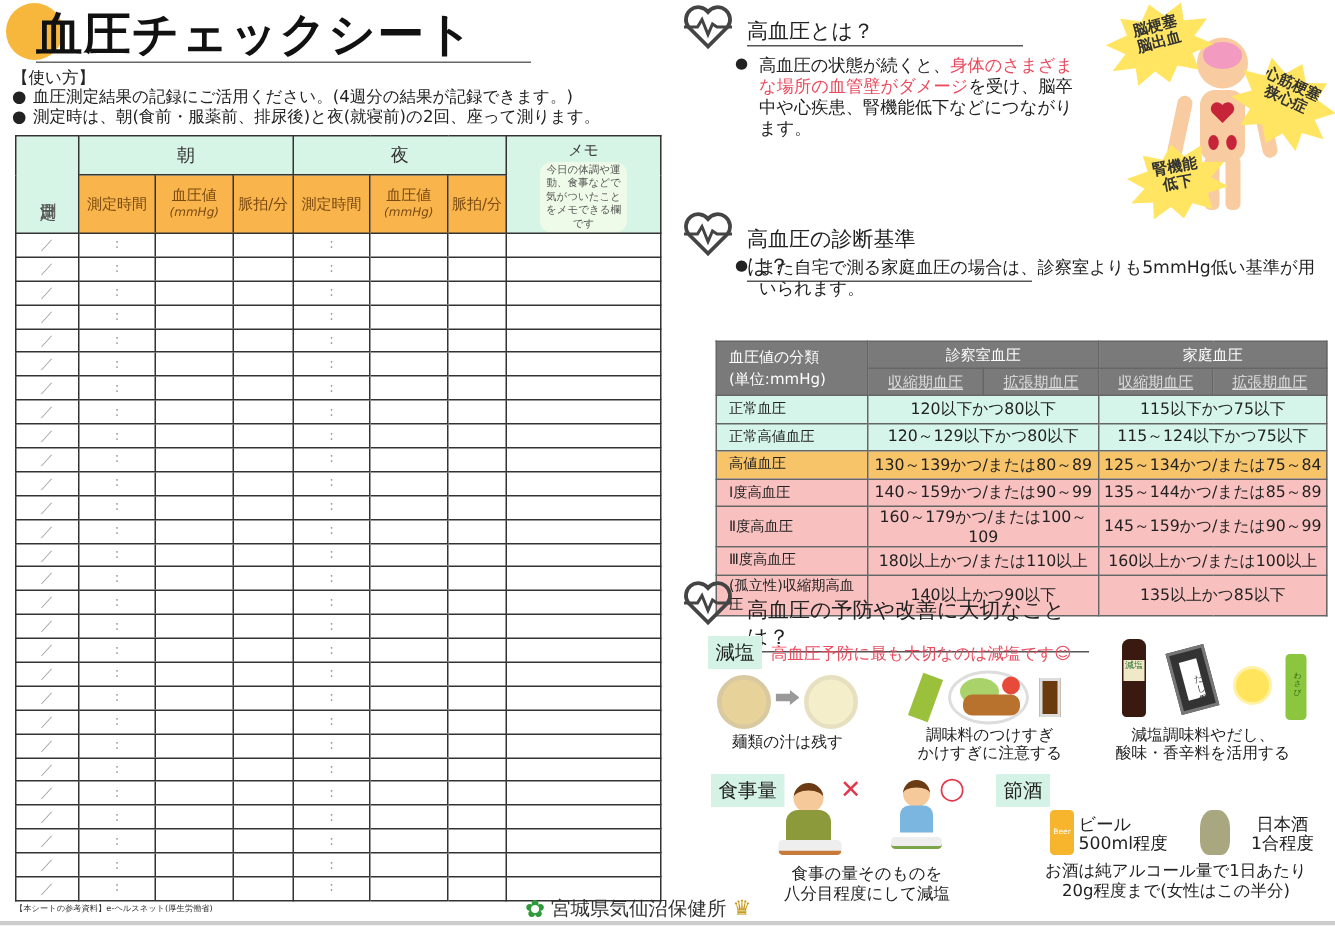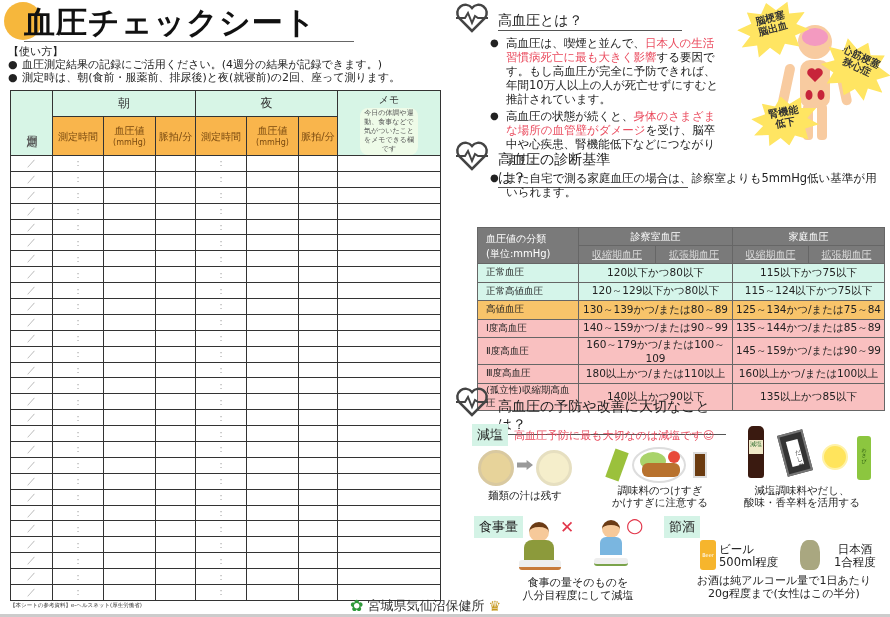--- a/index.html
+++ b/index.html
@@ -9,21 +9,21 @@
   .title-circle { left: 4px; top: 2px; width: 38px; height: 38px; border-radius: 50%; background: #f6b73c; }
   .title { left: 24px; top: 2px; font-size: 31px; font-weight: bold; letter-spacing: 1px; color: #111; font-family: "DejaVu Sans", sans-serif; }
   .title-line { left: 24px; top: 41px; width: 330px; height: 1px; background: #666; }
   .usage { left: 8px; top: 45px; font-size: 11px; line-height: 13px; }
   .usage .bul { display: inline-block; width: 14px; }
   
   table.rec { position: absolute; left: 10px; top: 90px; width: 430px; border-collapse: collapse; table-layout: fixed; }
   table.rec td, table.rec th { border: 1px solid #333; font-weight: normal; text-align: center; padding: 0; }
   table.rec .h1 th { height: 20px; background: #d7f5e6; font-size: 12px; color: #333; }
   table.rec .h2 th { height: 30px; background: #f9b54c; font-size: 10px; line-height: 11px; color: #7a4a10; }
-  table.rec .h2 th small { font-size: 8px; }
+  table.rec .h2 th small { font-size: 8px; font-style: italic; }
   table.rec th.date { background: #d7f5e6; font-size: 11px; line-height: 11px; color: #555; }
   table.rec th.memo { background: #d7f5e6; vertical-align: top; font-size: 10px; color: #333; padding-top: 2px; }
   table.rec th.memo .sub { font-size: 7px; line-height: 9px; color: #555; margin: 1px 22px 0; background: #eefbe8; border-radius: 8px; padding: 1px 2px; }
   table.rec td { height: 15.9px; font-size: 9px; color: #999; }
   table.rec .dash { border-right: 1px dashed #444; }
   .foot-note { left: 10px; top: 602px; font-size: 5.5px; color: #333; }
   .office { left: 350px; top: 596px; font-size: 13px; color: #333; display: flex; align-items: center; gap: 4px; }
   .office .logo { color: #2f9a3a; font-size: 16px; }
   .office .mascot { font-size: 14px; color: #c79a20; }
   .bottom-rule { left: 0; top: 614px; width: 890px; height: 3px; background: #ccc; }
@@ -381,21 +381,20 @@
   <span>宮城県気仙沼保健所</span>
   <span class="mascot">♛</span>
 </div>
 
 <svg class="abs sec-icon" style="left:455px;top:2px" viewBox="0 0 34 32">
   <path d="M17 29 L4 16 A7 7 0 0 1 17 6 A7 7 0 0 1 30 16 Z" fill="none" stroke="#444" stroke-width="2.5"></path>
   <polyline points="1,16 10,16 13,11 17,21 20,14 23,16 33,16" fill="none" stroke="#444" stroke-width="2"></polyline>
 </svg>
 <div class="abs sec-title" style="left:498px;top:12px;width:184px">高血圧とは？</div>
 <ul class="abs bullets" style="left:490px;top:36px;width:232px">
-  <li><span>高血圧は、喫煙と並んで、</span><span class="red">日本人の生活習慣病死亡に最も大きく影響</span><span>する要因です。もし高血圧が完全に予防できれば、年間10万人以上の人が死亡せずにすむと推計されています。</span></li>
   <li><span>高血圧の状態が続くと、</span><span class="red">身体のさまざまな場所の血管壁がダメージ</span><span>を受け、脳卒中や心疾患、腎機能低下などにつながります。</span></li>
 </ul>
 
 <svg class="abs illus-body" viewBox="0 0 90 120">
   <circle cx="45" cy="22" r="17" fill="#f8cba0"></circle>
   <ellipse cx="45" cy="17" rx="13" ry="9" fill="#f39ac0"></ellipse>
   <rect x="30" y="40" width="30" height="48" rx="10" fill="#f8cba0"></rect>
   <rect x="16" y="44" width="10" height="42" rx="5" fill="#f8cba0" transform="rotate(12 21 44)"></rect>
   <rect x="64" y="44" width="10" height="42" rx="5" fill="#f8cba0" transform="rotate(-12 69 44)"></rect>
   <rect x="33" y="84" width="10" height="36" rx="4" fill="#f8cba0"></rect>

